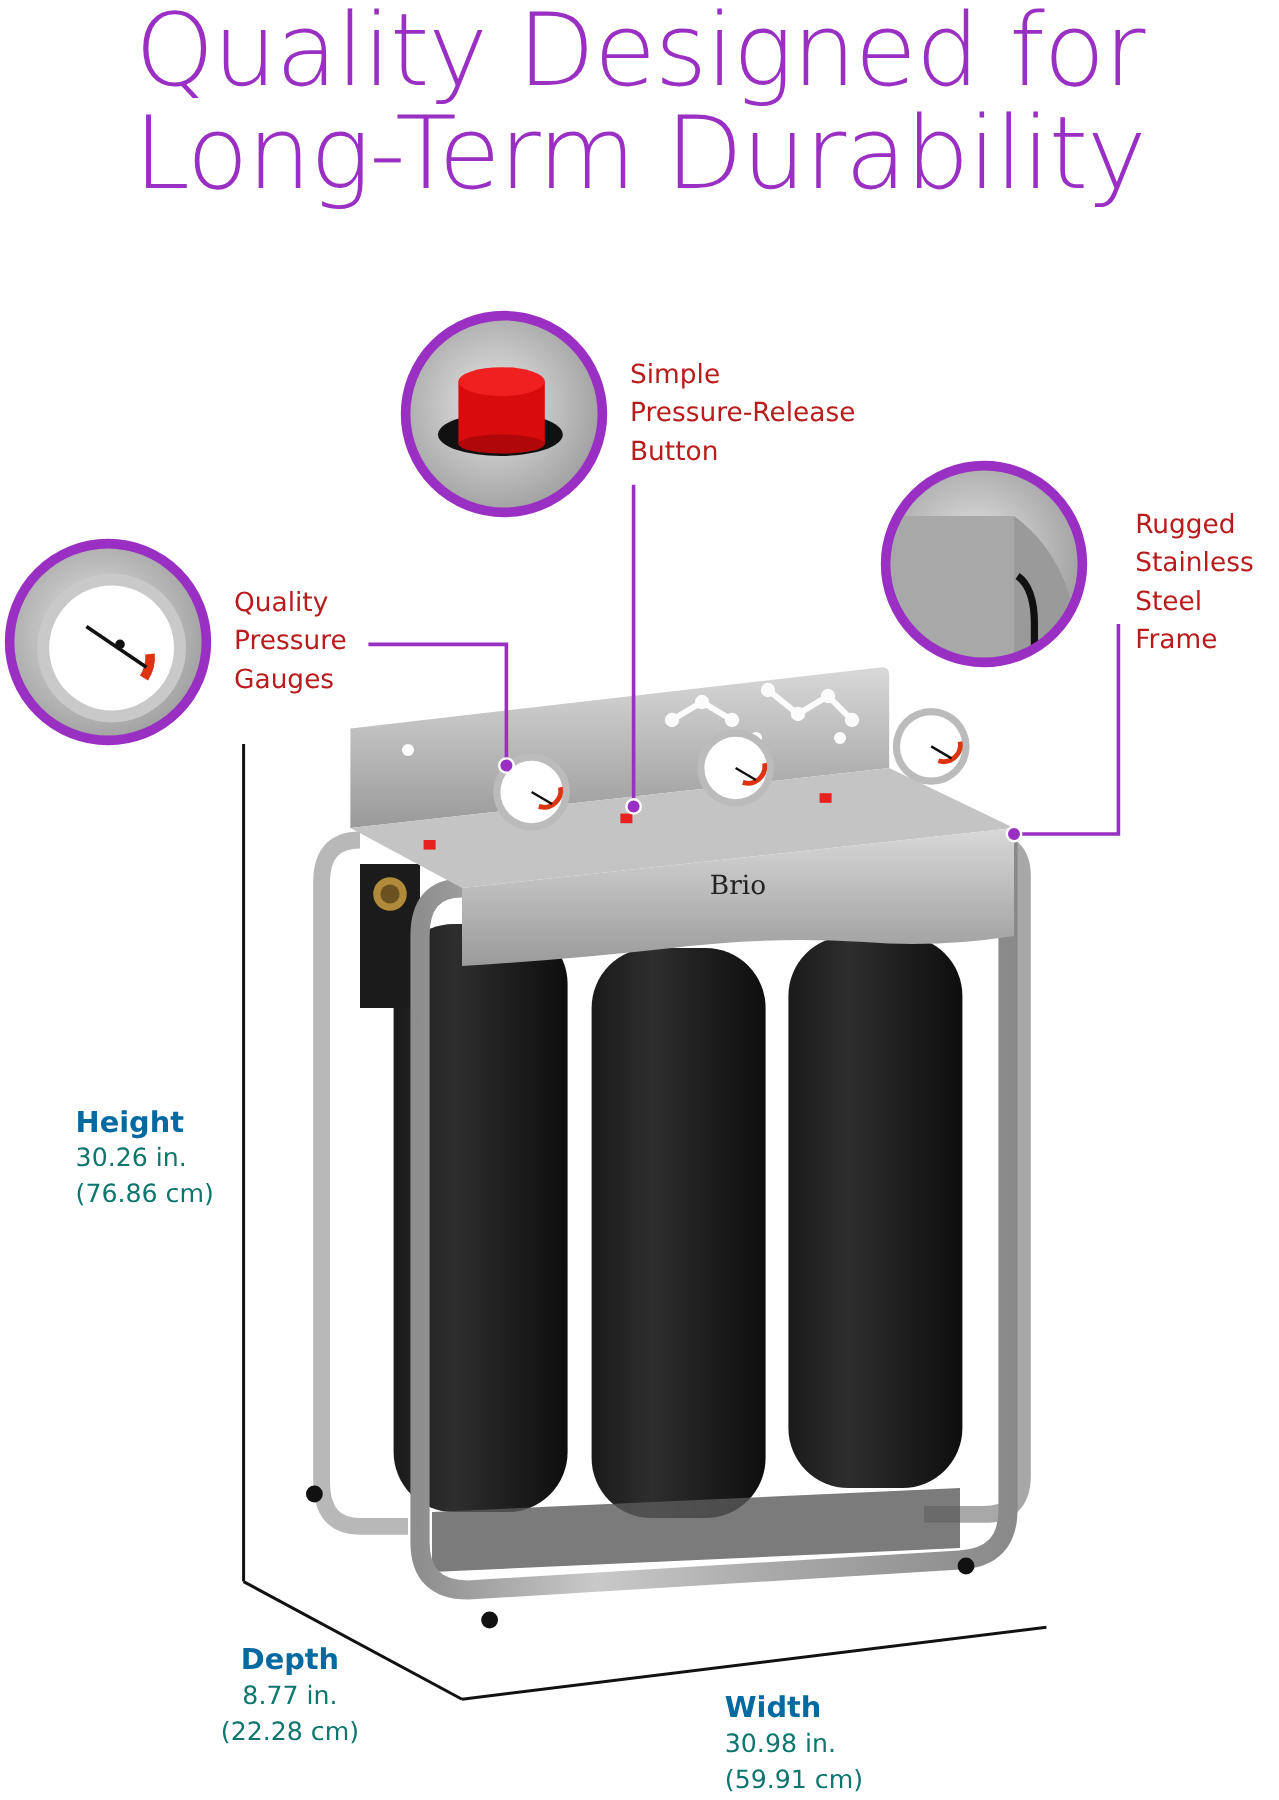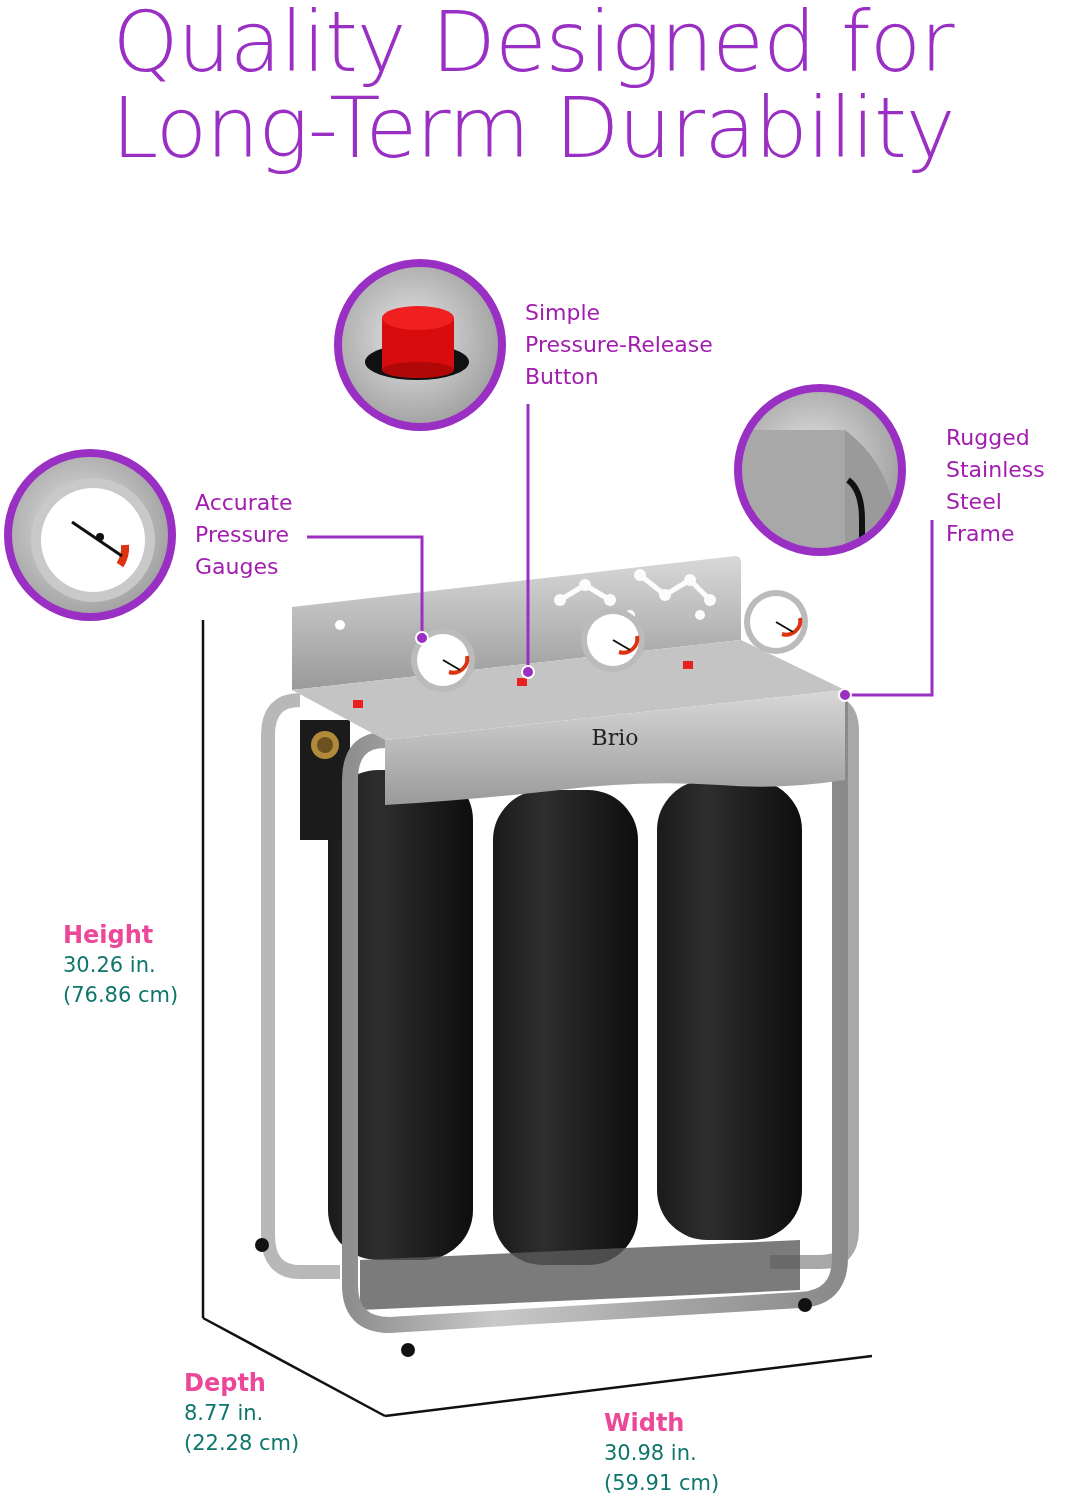--- a/index.html
+++ b/index.html
@@ -1,22 +1,22 @@
 <!DOCTYPE html>
 <html><head>
 <meta charset="utf-8">
 <style>
   html, body { margin: 0; padding: 0; background: #ffffff; }
   body { width: 1066px; height: 1500px; position: relative; overflow: hidden; font-family: "DejaVu Sans", sans-serif; }
   .headline { position: absolute; left: 0; width: 1066px; text-align: center; color: #9a2fc3; font-family: "DejaVu Sans", sans-serif; font-weight: 300; font-size: 84px; line-height: 96px; letter-spacing: -1px; }
   .headline.l1 { top: -6px; }
   .headline.l2 { top: 80px; }
-  .callout-text { position: absolute; color: #a21caf; font-family: "DejaVu Sans", sans-serif; font-size: 22px; line-height: 32px; }
+  .callout-text { position: absolute; color: #b91c1c; font-family: "DejaVu Sans", sans-serif; font-size: 22px; line-height: 32px; }
   .dim { position: absolute; color: #555; font-family: "DejaVu Sans", sans-serif; }
-  .dim .lab { font-size: 24px; font-weight: bold; color: #ec4899; line-height: 30px; }
+  .dim .lab { font-size: 24px; font-weight: bold; color: #0369a1; line-height: 30px; }
   .dim .val { font-size: 21px; line-height: 30px; color: #0f766e; }
   svg.art { position: absolute; left: 0; top: 0; }
 </style>
 </head>
 <body>
 
 <div class="headline l1">Quality Designed for</div>
 <div class="headline l2">Long-Term Durability</div>
 
 <svg class="art" width="1066" height="1500" viewBox="0 0 1066 1500">
@@ -171,36 +171,36 @@
     <circle cx="820" cy="470" r="82" fill="none" stroke="#9a2fc3" stroke-width="8"></circle>
   </g>
 </svg>
 
 <div class="callout-text" style="left:525px; top:297px;">
   <div>Simple</div>
   <div>Pressure-Release</div>
   <div>Button</div>
 </div>
 <div class="callout-text" style="left:195px; top:487px;">
-  <div>Accurate</div>
+  <div>Quality</div>
   <div>Pressure</div>
   <div>Gauges</div>
 </div>
 <div class="callout-text" style="left:946px; top:422px;">
   <div>Rugged</div>
   <div>Stainless</div>
   <div>Steel Frame</div>
 </div>
 
 <div class="dim" style="left:63px; top:920px;">
   <div class="lab">Height</div>
   <div class="val">30.26 in.</div>
   <div class="val">(76.86 cm)</div>
 </div>
-<div class="dim" style="left:184px; top:1368px;">
+<div class="dim" style="left:184px; top:1368px;text-align:center;">
   <div class="lab">Depth</div>
   <div class="val">8.77 in.</div>
   <div class="val">(22.28 cm)</div>
 </div>
 <div class="dim" style="left:604px; top:1408px;">
   <div class="lab">Width</div>
   <div class="val">30.98 in.</div>
   <div class="val">(59.91 cm)</div>
 </div>
 

